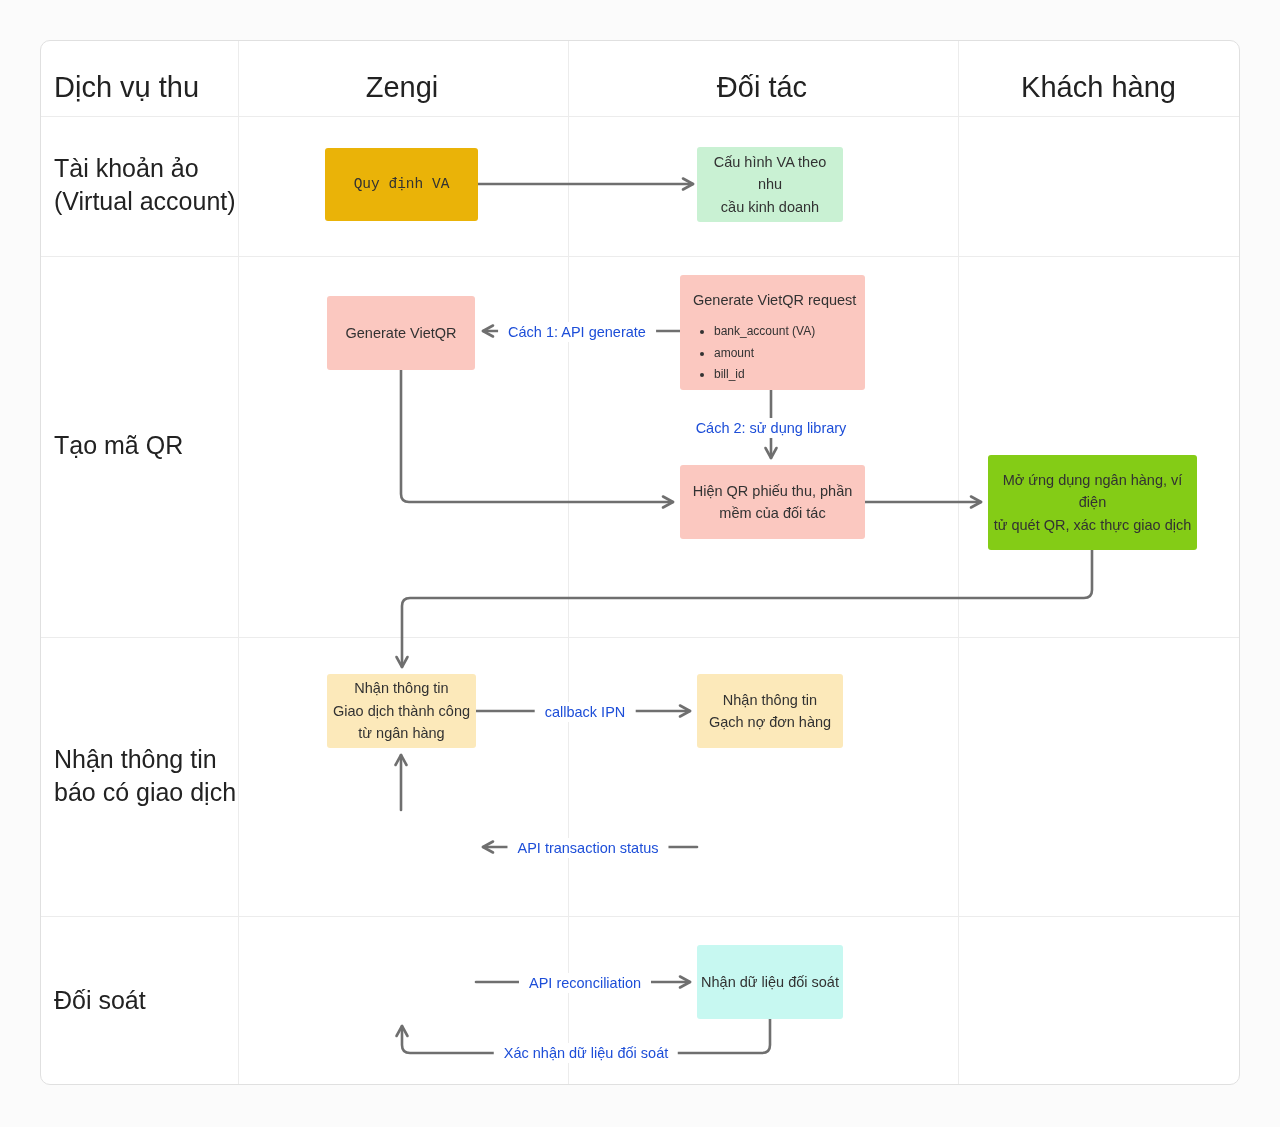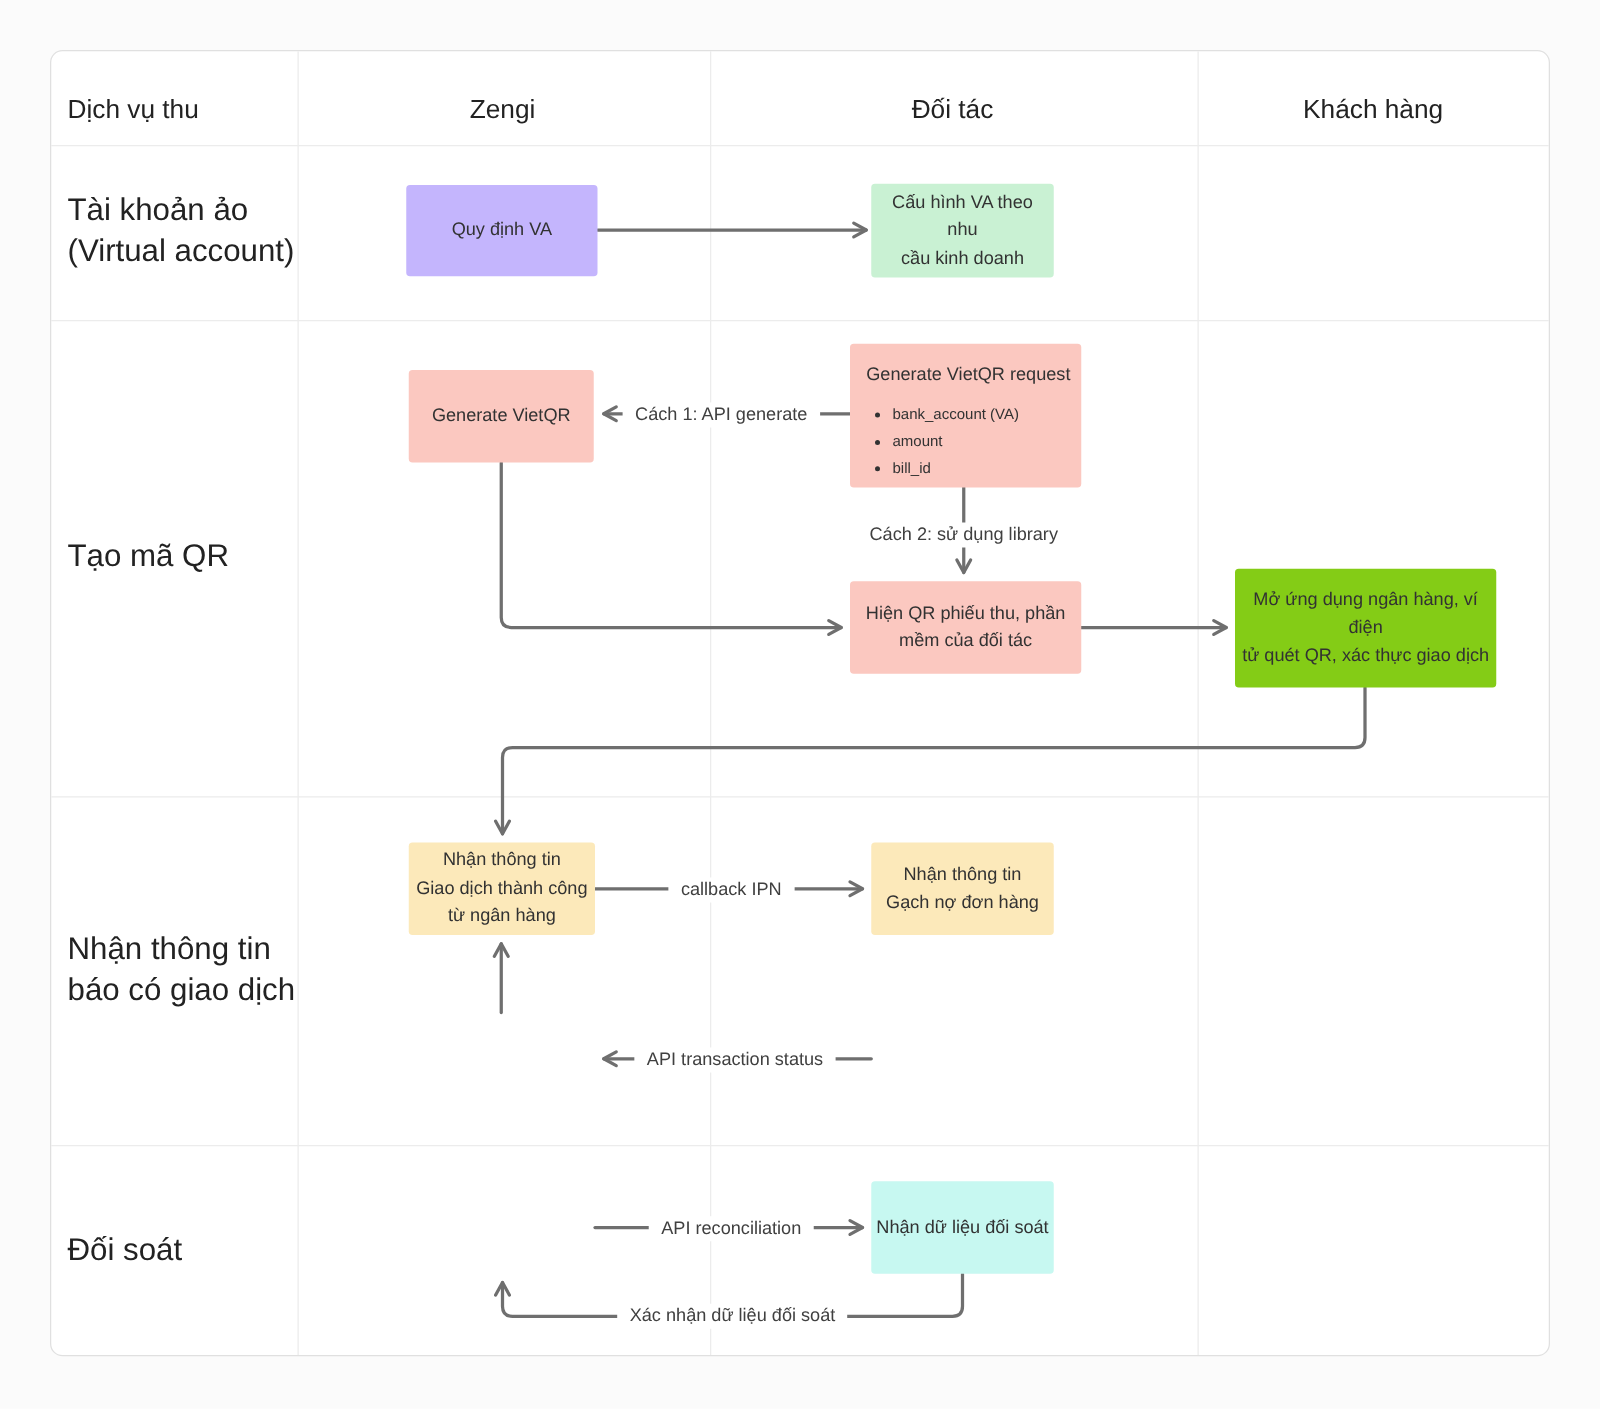--- a/index.html
+++ b/index.html
@@ -7,34 +7,34 @@
   }
   *{margin:0;padding:0;box-sizing:border-box;}
   html,body{width:1280px;height:1127px;background:var(--bg);
     font-family:"Liberation Sans","DejaVu Sans",sans-serif;color:var(--text);overflow:hidden;}
   .canvas{position:relative;width:1280px;height:1127px;}
   .table{position:absolute;left:40px;top:40px;width:1200px;height:1045px;
     background:#ffffff;border:1px solid var(--border);border-radius:10px;}
   .vline{position:absolute;top:0;width:1px;height:100%;background:var(--grid);}
   .hline{position:absolute;left:0;height:1px;width:100%;background:var(--grid);}
   .hcell{position:absolute;height:95px;top:40px;display:flex;align-items:center;
-    justify-content:center;font-size:21px;color:#222;}
+    justify-content:center;font-size:29px;color:#222;}
   .hcell.first{justify-content:flex-start;padding-left:14px;}
   .rlabel{position:absolute;left:40px;width:197px;display:flex;align-items:center;
     padding-left:14px;font-size:25px;line-height:1.32;color:#222;white-space:pre-line;}
   .node{position:absolute;border-radius:3px;display:flex;align-items:center;justify-content:center;
     text-align:center;font-size:14.5px;line-height:1.55;color:var(--text);white-space:pre-line;padding:4px;}
   .node.list{display:block;text-align:left;padding:14px 8px 8px 13px;white-space:normal;}
   .node.list .ntitle{font-size:14.5px;margin-bottom:12px;}
   .node.list ul{list-style:disc;padding-left:21px;margin-top:3px;}
   .node.list li{margin:4px 0;font-size:12px;line-height:1.45;}
   .arrows{position:absolute;left:0;top:0;width:1280px;height:1127px;pointer-events:none;}
   .arrows path{fill:none;stroke:var(--arrow);stroke-width:2.6;stroke-linecap:round;}
   .alabel{position:absolute;transform:translate(-50%,-50%);background:#ffffff;
-    padding:2px 10px;font-size:14.5px;color:#404040;white-space:nowrap;}
+    padding:2px 10px;font-size:14.5px;color:#1d4ed8;white-space:nowrap;}
 </style>
 </head>
 <body>
 
 <div class="canvas">
 
   <div class="table">
     <div class="vline" style="left:197px"></div>
     <div class="vline" style="left:527px"></div>
     <div class="vline" style="left:917px"></div>
@@ -68,21 +68,21 @@
     <path d="M401,370 V494 Q401,502 409,502 H673" marker-end="url(#ah)"></path>
     <path d="M865,502 H981" marker-end="url(#ah)"></path>
     <path d="M1092,550 V590 Q1092,598 1084,598 H410 Q402,598 402,606 V667" marker-end="url(#ah)"></path>
     <path d="M476,711 H690" marker-end="url(#ah)"></path>
     <path d="M401,810 V755" marker-end="url(#ah)"></path>
     <path d="M697,847 H483" marker-end="url(#ah)"></path>
     <path d="M476,982 H690" marker-end="url(#ah)"></path>
     <path d="M770,1019 V1045 Q770,1053 762,1053 H410 Q402,1053 402,1045 V1026" marker-end="url(#ah)"></path>
   </svg>
 
-  <div class="node" style="left: 325px; top: 148px; width: 153px; height: 73px; background-color: #c4b5fd;">Quy định VA</div>
+  <div class="node" style="left: 325px; top: 148px; width: 153px; height: 73px; background-color: #eab308; font-family: Liberation Mono, monospace;">Quy định VA</div>
 
   <div class="node" style="left: 697px; top: 147px; width: 146px; height: 75px; background-color: rgb(201, 241, 211);">Cấu hình VA theo nhu
 cầu kinh doanh</div>
 
   <div class="node" style="left: 327px; top: 296px; width: 148px; height: 74px; background-color: rgb(251, 200, 192);">Generate VietQR</div>
 
   <div class="node list" style="left: 680px; top: 275px; width: 185px; height: 115px; background-color: rgb(251, 200, 192);">
     <div class="ntitle">Generate VietQR request</div>
     <ul>
       <li>bank_account (VA)</li>

